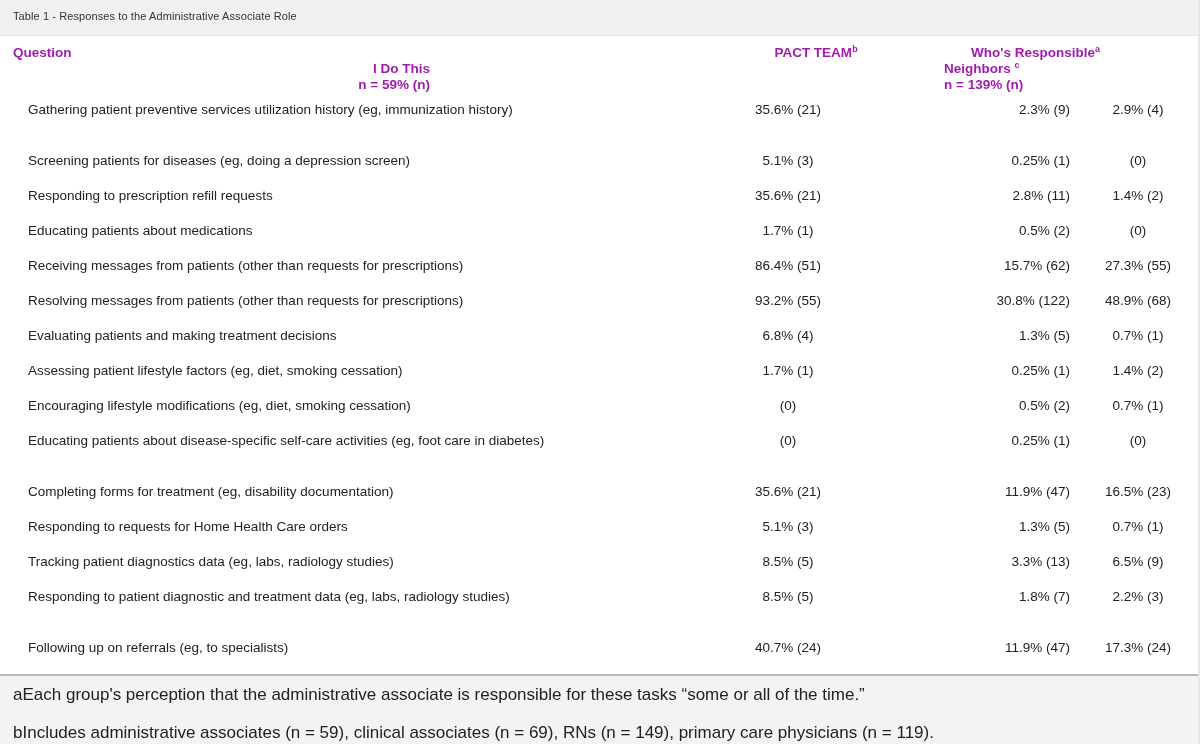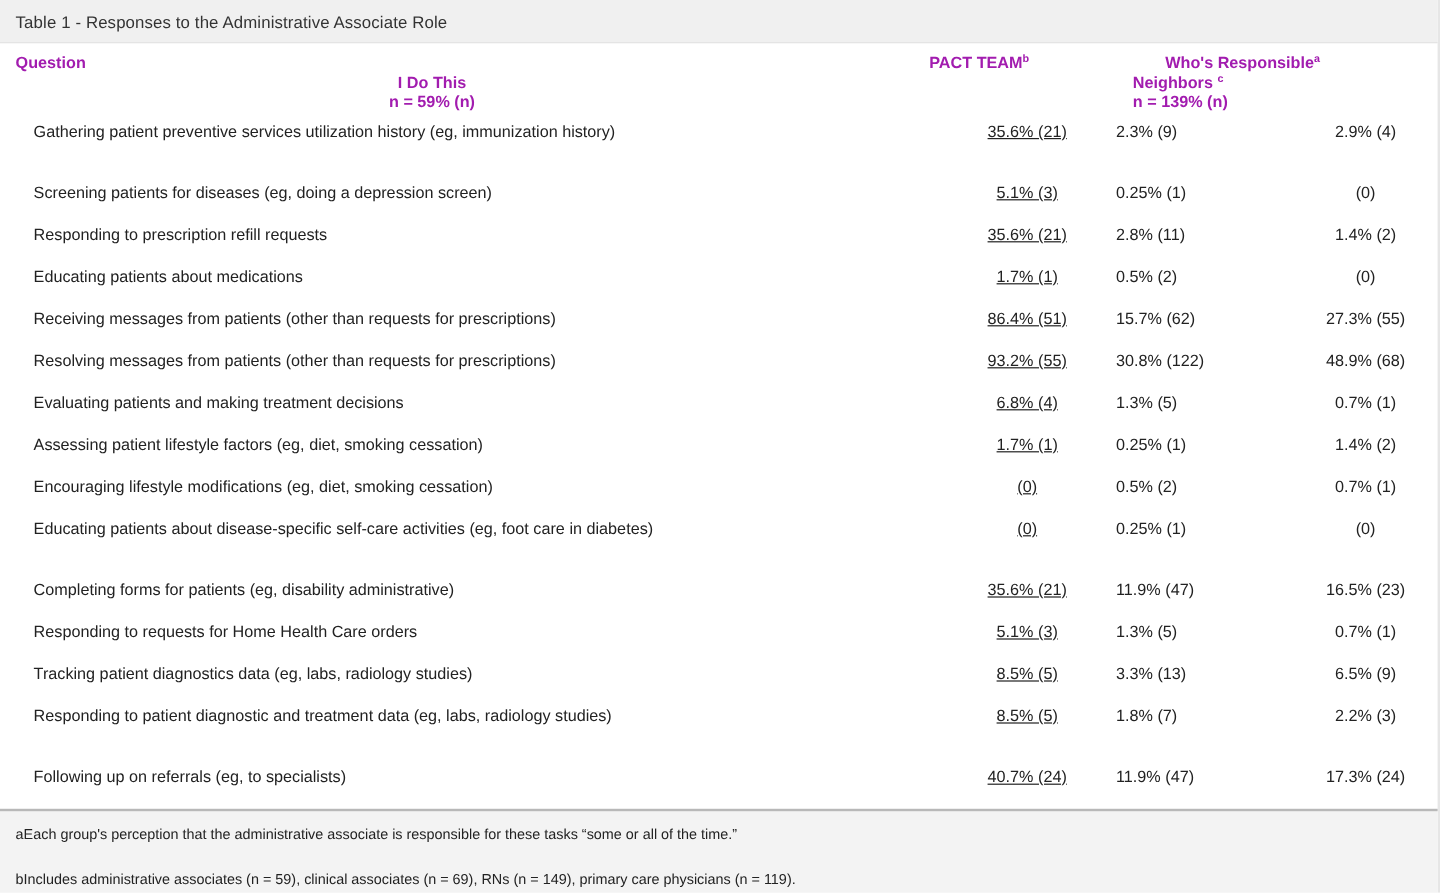--- a/index.html
+++ b/index.html
@@ -14,41 +14,41 @@
       position: absolute; left: 0; top: 0; width: 1198px; height: 744px;
       border-right: 2px solid #e6e6e6;
     }
     .title-bar {
       position: absolute; left: 0; top: 0; width: 1198px; height: 35px;
       background: #f0f0f0;
       border-bottom: 1px solid #e4e4e4;
     }
     .title-text {
       position: absolute; left: 13px; top: 10px;
-      font-size: 14px; color: #333333; letter-spacing: 0.1px;
+      font-size: 11px; color: #333333; letter-spacing: 0.1px;
     }
     .hdr { position: absolute; font-weight: bold; font-size: 13.5px; color: #a21caf; line-height: 16px; }
     .hdr sup { font-size: 9px; vertical-align: 5px; line-height: 0; }
     .hdr-question { left: 13px; top: 45px; }
-    .hdr-ido { left: 290px; top: 61px; width: 140px; text-align: center; }
+    .hdr-ido { left: 290px; top: 61px; width: 140px; text-align: right; }
     .hdr-aa { left: 700px; top: 45px; width: 232px; text-align: center; }
     .hdr-who { left: 944px; top: 45px; width: 220px; }
     .hdr-who .l1 { padding-left: 27px; }
     .rows { position: absolute; left: 0; top: 0; width: 1198px; }
     .row { position: absolute; left: 0; width: 1198px; font-size: 13.5px; line-height: 17px; }
     .q { position: absolute; left: 28px; width: 660px; color: #222; }
-    .c1 { position: absolute; left: 780px; width: 152px; text-align: center; text-decoration: underline; }
-    .c2 { position: absolute; left: 930px; width: 140px; text-align: left; }
+    .c1 { position: absolute; left: 712px; width: 152px; text-align: center; }
+    .c2 { position: absolute; left: 930px; width: 140px; text-align: right; }
     .c3 { position: absolute; left: 1080px; width: 116px; text-align: center; }
     .footer {
       position: absolute; left: 0; top: 674px; width: 1198px; height: 70px;
       background: #f3f3f3;
       border-top: 2px solid #b8b8b8;
     }
-    .fn { position: absolute; left: 13px; font-size: 12px; color: #222; line-height: 16px; }
+    .fn { position: absolute; left: 13px; font-size: 17px; color: #222; line-height: 16px; }
     .fn1 { top: 11px; } .fn2 { top: 27px; margin-top: 22px; } .fn3 { top: 43px; }
   </style>
 </head>
 <body>
 
 <div class="frame"></div>
 
 <div class="title-bar">
   <span class="title-text">Table 1 - Responses to the Administrative Associate Role</span>
 </div>
@@ -125,21 +125,21 @@
     <div class="c2">0.5% (2)</div>
     <div class="c3">0.7% (1)</div>
   </div>
   <div class="row" style="top:432px">
     <div class="q">Educating patients about disease-specific self-care activities (eg, foot care in diabetes)</div>
     <div class="c1">(0)</div>
     <div class="c2">0.25% (1)</div>
     <div class="c3">(0)</div>
   </div>
   <div class="row" style="top:483px">
-    <div class="q">Completing forms for patients (eg, disability administrative)</div>
+    <div class="q">Completing forms for treatment (eg, disability documentation)</div>
     <div class="c1">35.6% (21)</div>
     <div class="c2">11.9% (47)</div>
     <div class="c3">16.5% (23)</div>
   </div>
   <div class="row" style="top:518px">
     <div class="q">Responding to requests for Home Health Care orders</div>
     <div class="c1">5.1% (3)</div>
     <div class="c2">1.3% (5)</div>
     <div class="c3">0.7% (1)</div>
   </div>

